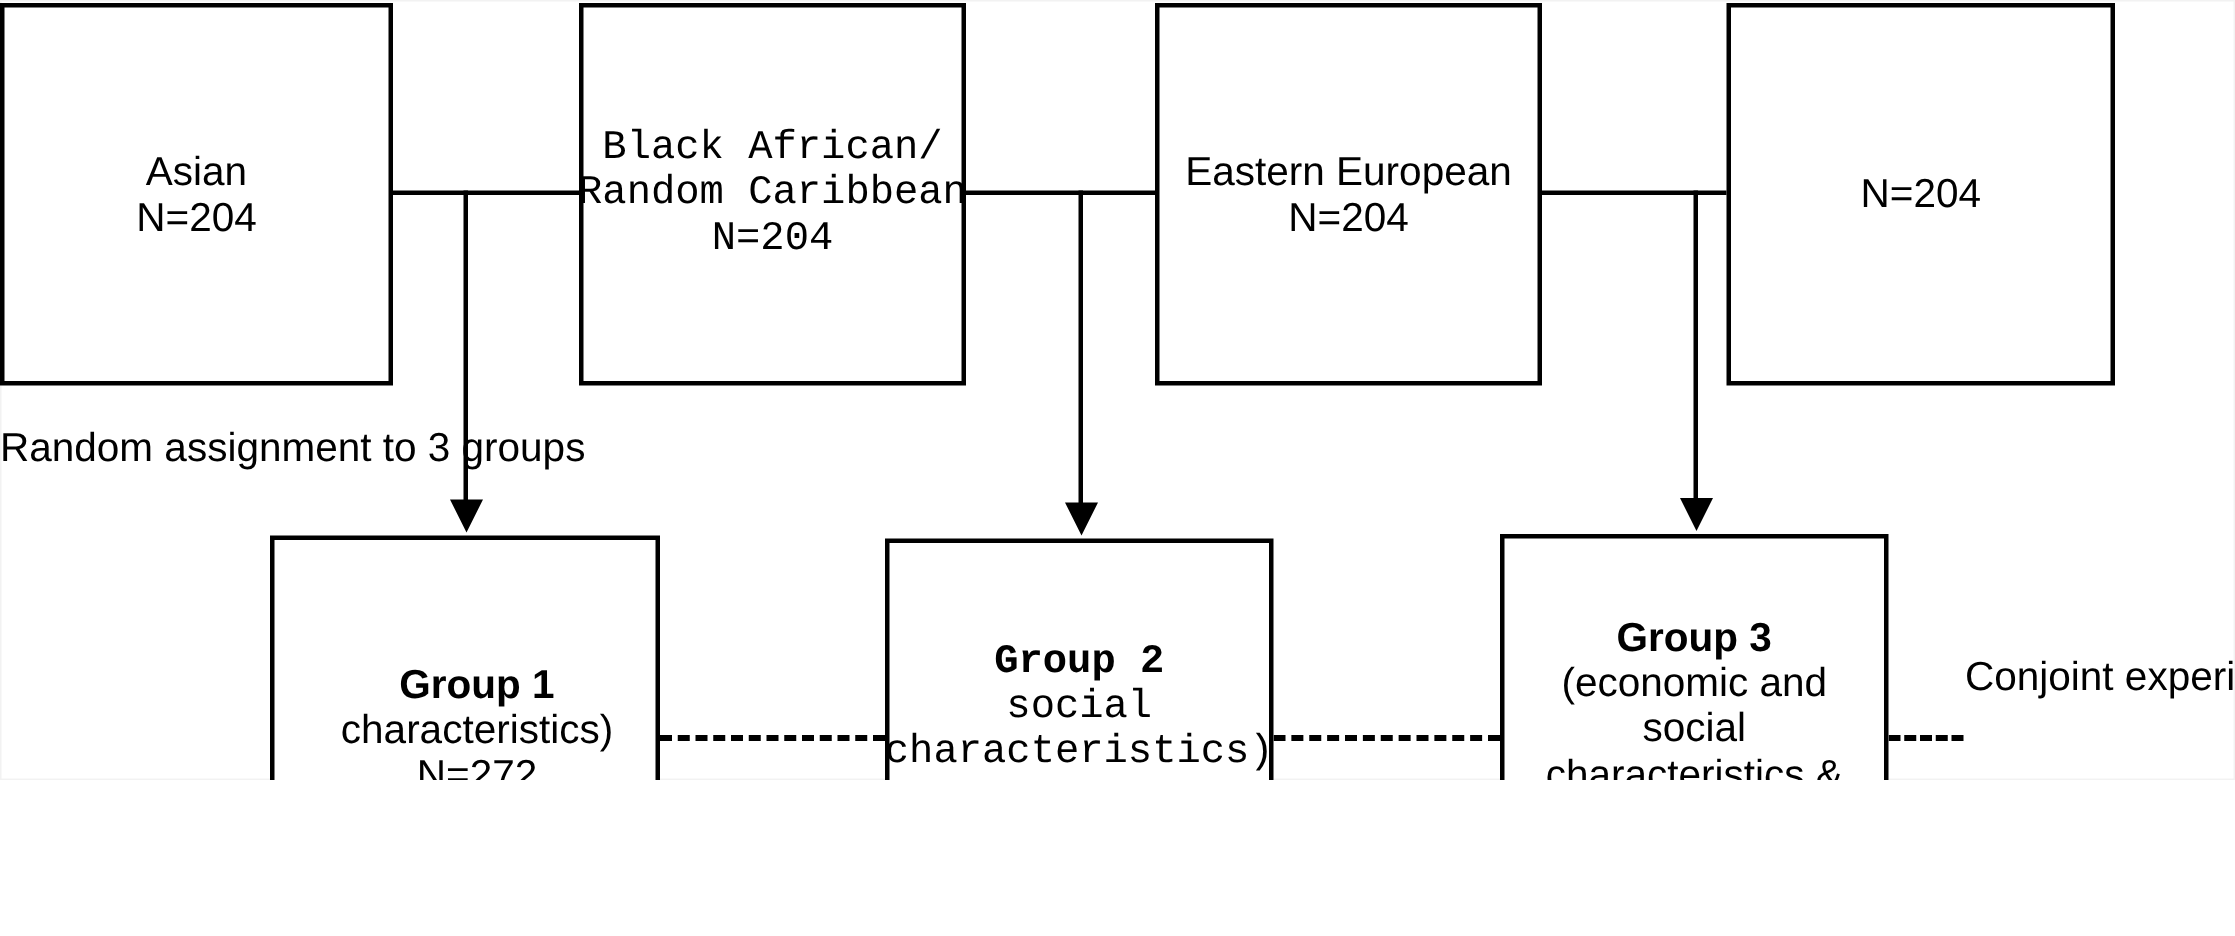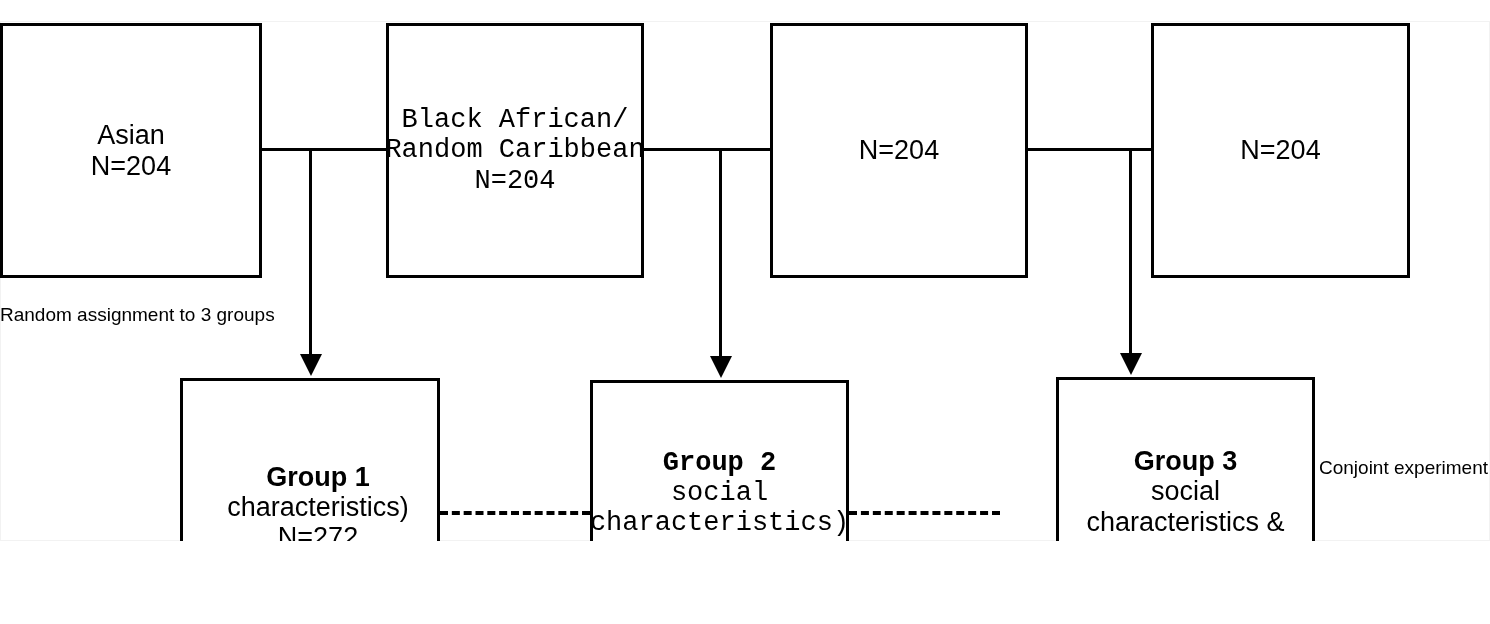--- a/index.html
+++ b/index.html
@@ -9,21 +9,20 @@
     background: #ffffff;
   }
   #stage {
     position: relative;
     width: 1490px;
     height: 520px;
     background: #ffffff;
     font-family: "Liberation Sans", sans-serif;
     color: #000000;
     overflow: hidden;
-    margin-top: 21px;
   }
   
   #stage::before {
     content: "";
     position: absolute;
     left: 0; top: 0; right: 0; bottom: 0;
     border: 1px solid #f2f2f2;
     pointer-events: none;
   }
 
@@ -41,23 +40,23 @@
     white-space: nowrap;
     z-index: 3;
   }
   .node .ln { display: block; }
   .node.top { font-size: 27px; }
   .node.group { font-size: 27px; }
   .node.group .title { font-weight: bold; }
 
   .label {
     position: absolute;
-    text-align: right;
+    text-align: left;
     line-height: 1.16;
-    font-size: 19px;
+    font-size: 27px;
     white-space: nowrap;
     z-index: 3;
   }
 
   
   .hline {
     position: absolute;
     height: 0;
     border-top: 3px solid #000000;
     z-index: 2;
@@ -94,20 +93,21 @@
     <span class="ln">N=204</span>
   </div>
 
   <div class="node top" style="left:386px; top:2px; width:258px; height:255px;font-family:Liberation Mono, monospace;">
     <span class="ln">Black African/</span>
     <span class="ln">Random Caribbean</span>
     <span class="ln">N=204</span>
   </div>
 
   <div class="node top" style="left:770px; top:2px; width:258px; height:255px;">
+    <span class="ln">Eastern European</span>
     <span class="ln">N=204</span>
   </div>
 
   <div class="node top" style="left:1151px; top:2px; width:259px; height:255px;">
     <span class="ln">N=204</span>
   </div>
 
   <div class="hline" style="left:259px; top:127px; width:130px;"></div>
   <div class="hline" style="left:641px; top:127px; width:132px;"></div>
   <div class="hline" style="left:1025px; top:127px; width:129px;"></div>
@@ -133,22 +133,23 @@
     <span class="ln">N=272</span>
   </div>
 
   <div class="node group" style="left:590px; top:359px; width:259px; height:256px;font-family:Liberation Mono, monospace;">
     <span class="ln title">Group 2</span>
     <span class="ln">social</span>
     <span class="ln">characteristics)</span>
     <span class="ln">N=272</span>
   </div>
 
-  <div class="node group" style="left:1056px; top:356px; width:259px; height:259px;">
+  <div class="node group" style="left:1000px; top:356px; width:259px; height:259px;">
     <span class="ln title">Group 3</span>
+    <span class="ln">(economic and</span>
     <span class="ln">social</span>
     <span class="ln">characteristics &amp;</span>
     <span class="ln">N=272</span>
   </div>
 
   <div class="dashline" style="left:440px; top:490px; width:150px;"></div>
   <div class="dashline" style="left:849px; top:490px; width:151px;"></div>
   <div class="dashline" style="left:1259px; top:490px; width:50px;"></div>
 
   <div class="label" style="left:1310px; top:436px; width:178px;">

